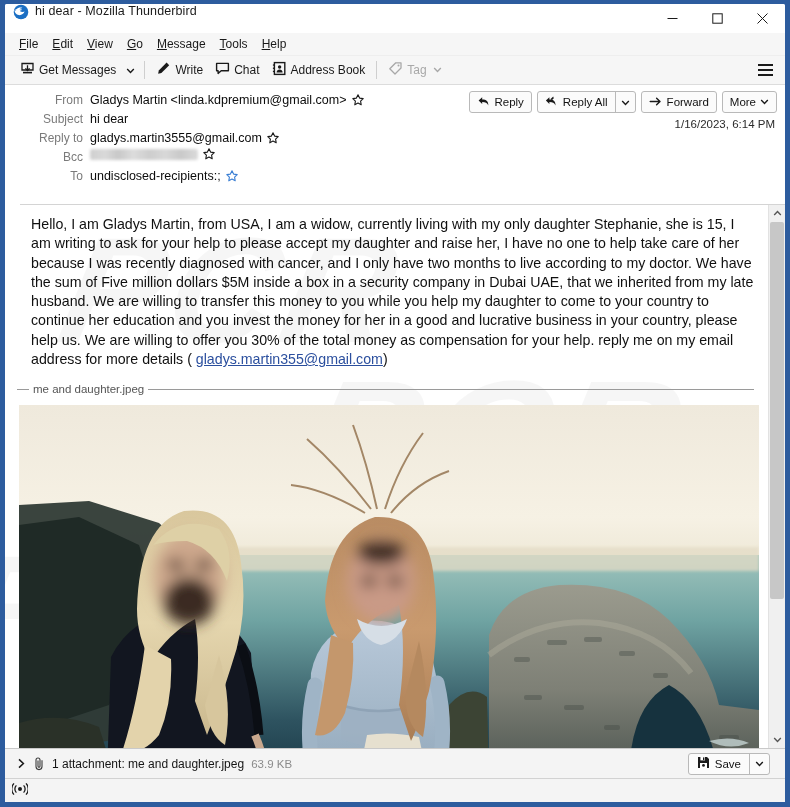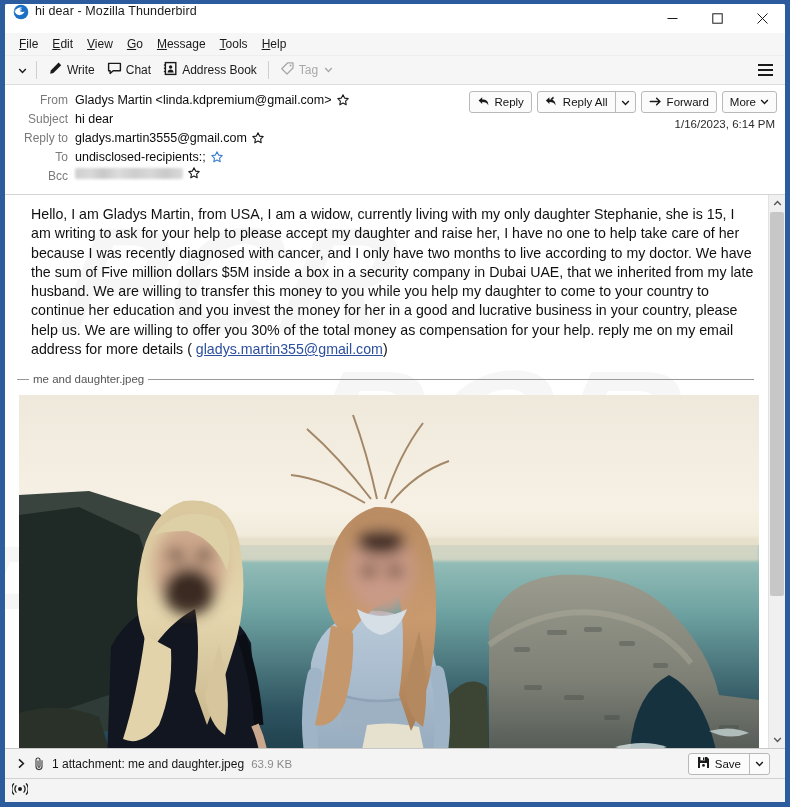--- a/index.html
+++ b/index.html
@@ -119,24 +119,25 @@
     cursor: default; border-radius: 3px;
     display: flex; flex-direction: column; gap: 3px;
   }
   #hamburger span {
     display: block; width: 15px; height: 2px; background: #1a1a1a;
   }
 
   
   #msg-header {
     background: #ffffff;
-    padding: 6px 6px 8px 6px;
+    padding: 6px 6px 18px 6px;
     flex: none;
     border-bottom: 1px solid #d4d4d4;
     position: relative;
+    margin-left: 15px;
   }
   .hdr-row {
     display: flex;
     align-items: flex-start;
     min-height: 18px;
     margin-bottom: 1px;
   }
   .hdr-label {
     width: 64px;
     text-align: right;
@@ -429,20 +430,30 @@
     <div class="menu-item"><u>F</u>ile</div>
     <div class="menu-item"><u>E</u>dit</div>
     <div class="menu-item"><u>V</u>iew</div>
     <div class="menu-item"><u>G</u>o</div>
     <div class="menu-item"><u>M</u>essage</div>
     <div class="menu-item"><u>T</u>ools</div>
     <div class="menu-item"><u>H</u>elp</div>
   </div>
 
   <div id="toolbar">
+    <div class="tb-btn">
+      <span>
+        <svg width="15" height="15" viewBox="0 0 15 15">
+          <path d="M2 2.5h11v6.5H2z" fill="none" stroke="#1a1a1a" stroke-width="1.3"></path>
+          <path d="M7.5 4.2v5.2M5.4 7.4l2.1 2.1 2.1-2.1" fill="none" stroke="#1a1a1a" stroke-width="1.3"></path>
+          <rect x="3" y="10.8" width="9" height="1.6" fill="#1a1a1a"></rect>
+        </svg>
+      </span>
+      <span>Get Messages</span>
+    </div>
     <div class="tb-caret">
       <svg width="9" height="9" viewBox="0 0 9 9">
             <path d="M1.2 3l3.3 3.4L7.8 3" fill="none" stroke="#1a1a1a" stroke-width="1.4"></path>
           </svg>
     </div>
     <div class="tb-sep"></div>
     <div class="tb-btn">
       <span>
         <svg width="15" height="15" viewBox="0 0 15 15">
           <path d="M10.6 1.6l2.6 2.6-7.8 7.8-3.3.7.7-3.3z" fill="#1a1a1a"></path>
@@ -518,38 +529,38 @@
         <span>gladys.martin3555@gmail.com</span>
         <span class="star">
           <svg width="12" height="12" viewBox="0 0 12 12">
                 <path d="M6 0.8l1.6 3.3 3.6.5-2.6 2.6.6 3.6L6 9.1l-3.2 1.7.6-3.6L0.8 4.6l3.6-.5z" fill="none" stroke="#1a1a1a" stroke-width="1.1" stroke-linejoin="round"></path>
               </svg>
         </span>
       </div>
     </div>
 
     <div class="hdr-row">
+      <div class="hdr-label">Bcc</div>
+      <div class="hdr-value">
+        <span id="redacted"></span>
+        <span class="star">
+          <svg width="12" height="12" viewBox="0 0 12 12">
+                <path d="M6 0.8l1.6 3.3 3.6.5-2.6 2.6.6 3.6L6 9.1l-3.2 1.7.6-3.6L0.8 4.6l3.6-.5z" fill="none" stroke="#1a1a1a" stroke-width="1.1" stroke-linejoin="round"></path>
+              </svg>
+        </span>
+      </div>
+    </div>
+
+    <div class="hdr-row">
       <div class="hdr-label">To</div>
       <div class="hdr-value">
         <span>undisclosed-recipients:;</span>
         <span class="star">
           <svg width="12" height="12" viewBox="0 0 12 12">
                 <path d="M6 0.8l1.6 3.3 3.6.5-2.6 2.6.6 3.6L6 9.1l-3.2 1.7.6-3.6L0.8 4.6l3.6-.5z" fill="none" stroke="#3b7fd4" stroke-width="1.1" stroke-linejoin="round"></path>
-              </svg>
-        </span>
-      </div>
-    </div>
-
-    <div class="hdr-row">
-      <div class="hdr-label">Bcc</div>
-      <div class="hdr-value">
-        <span id="redacted"></span>
-        <span class="star">
-          <svg width="12" height="12" viewBox="0 0 12 12">
-                <path d="M6 0.8l1.6 3.3 3.6.5-2.6 2.6.6 3.6L6 9.1l-3.2 1.7.6-3.6L0.8 4.6l3.6-.5z" fill="none" stroke="#1a1a1a" stroke-width="1.1" stroke-linejoin="round"></path>
               </svg>
         </span>
       </div>
     </div>
 
     <div id="reply-cluster">
       <div class="rbtn">
         <span>
           <svg width="13" height="13" viewBox="0 0 13 13">
                 <path d="M5.2 2.2L1.6 5.6l3.6 3.4V7.1c3.2 0 5 .9 6.1 3.3.1-4-1.8-5.9-6.1-5.9z" fill="#1a1a1a"></path>

